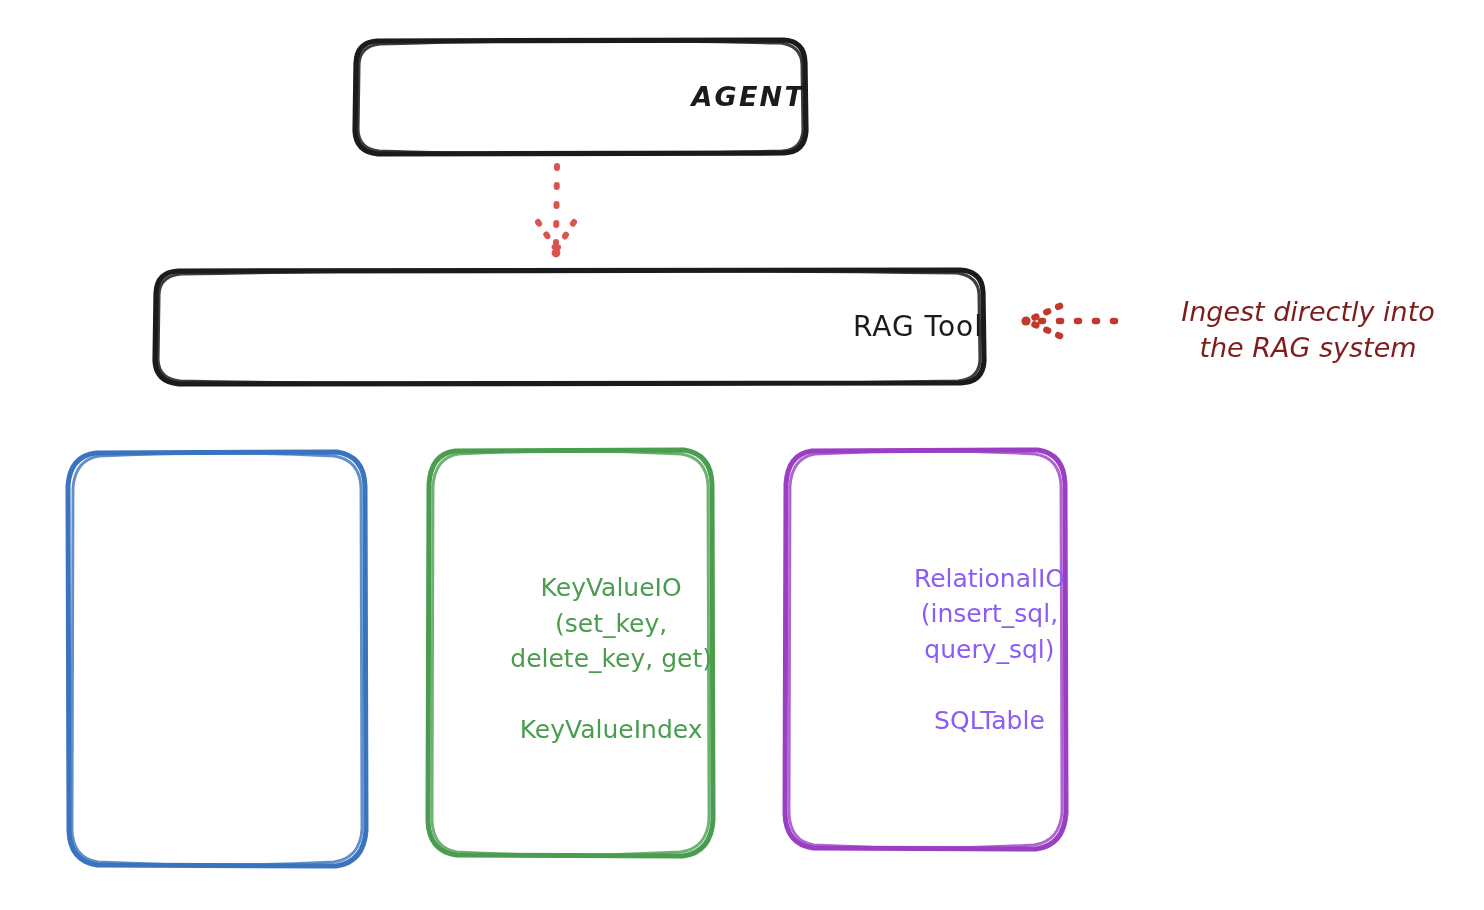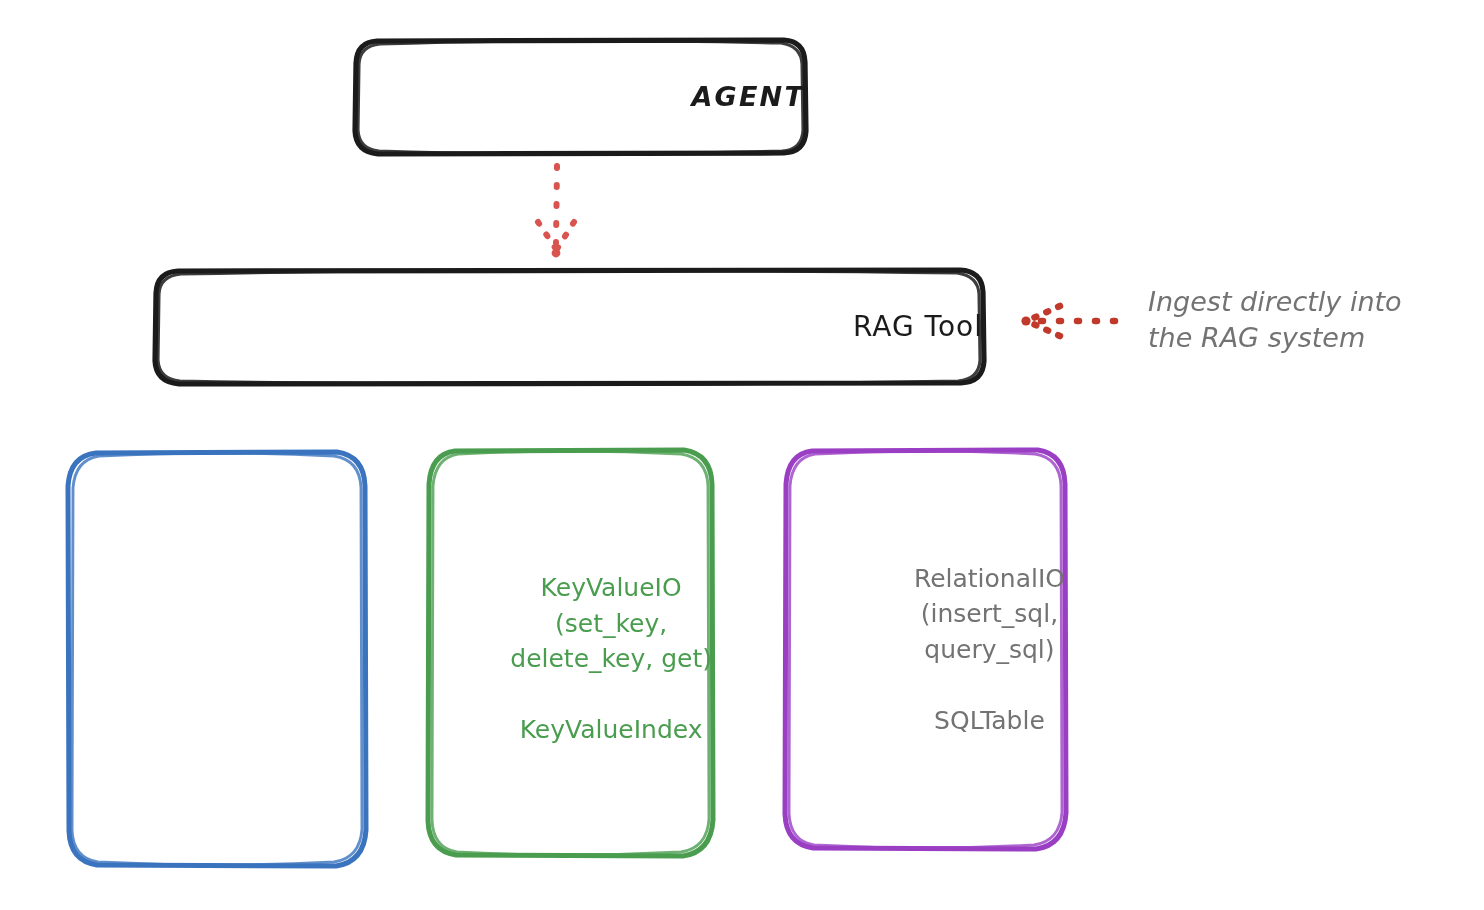--- a/index.html
+++ b/index.html
@@ -90,34 +90,35 @@
     height: 399px;
   }
   .store .node-label {
     font-family: "DejaVu Sans", sans-serif;
     font-size: 25px;
     font-weight: 500;
     line-height: 1.42;
   }
   #node-vectorio .node-label { color: #3a73be; }
   #node-keyvalueio .node-label { color: #4a9d4f; margin-top: 12px; }
-  #node-relationalio .node-label { color: #737373; }
+  #node-relationalio .node-label { color: #8b5cf6; }
 
   
   #annotation-ingest {
     position: absolute;
     left: 1148px;
-    top: 284px;
+    top: 294px;
     width: 320px;
-    color: #737373;
+    color: #7f1d1d;
     font-family: "DejaVu Sans", sans-serif;
     font-style: italic;
     font-size: 27px;
     font-weight: 500;
     line-height: 1.32;
+    text-align: center;
     white-space: pre-line;
   }
 </style>
 </head>
 <body>
 
 <div id="canvas">
 
   <svg class="layer-svg" viewBox="0 0 1484 910">
 

